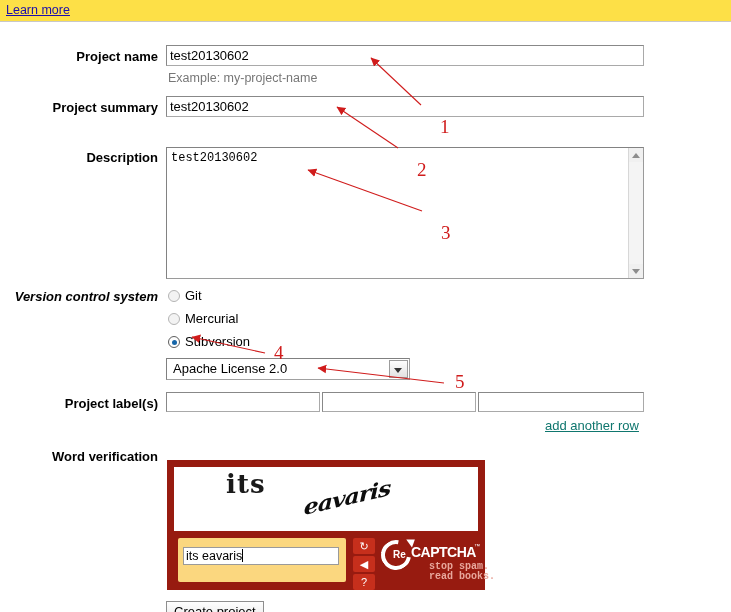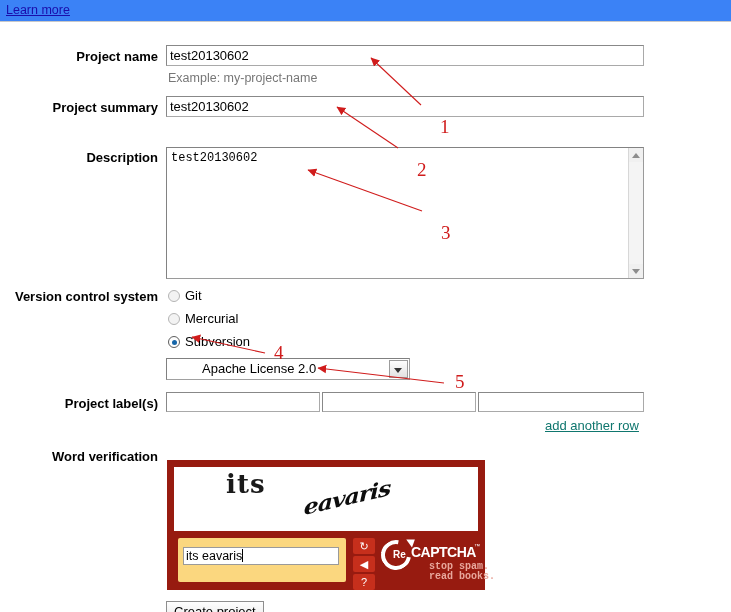--- a/index.html
+++ b/index.html
@@ -16,21 +16,21 @@
     overflow: hidden;
     position: relative;
   }
 
   
   #topbar {
     position: absolute;
     left: 0; top: 0;
     width: 731px;
     height: 22px;
-    background: #3b82f6;
+    background: #fde047;
     border-bottom: 1px solid #c8c8c8;
     box-sizing: border-box;
   }
   #learn-more {
     position: absolute;
     left: 6px;
     top: 3px;
     font-size: 12.5px;
     color: #1a0dab;
     text-decoration: underline;
@@ -187,21 +187,20 @@
     border-left-color: #808080;
     background: #ffffff;
   }
   #license-value {
     position: absolute;
     left: 6px;
     top: 2px;
     font-size: 13px;
     color: #000;
     white-space: nowrap;
-    margin-left: 29px;
   }
   #license-btn {
     position: absolute;
     right: 1px;
     top: 1px;
     width: 19px;
     height: 18px;
     background: linear-gradient(#fdfdfd, #e2e2e2);
     border: 1px solid #9c9c9c;
     box-sizing: border-box;
@@ -439,21 +438,21 @@
     <div id="desc-scroll">
       <div class="sb-arrow up">
           <span class="sb-tri"></span>
         </div>
       <div class="sb-arrow down">
           <span class="sb-tri"></span>
         </div>
     </div>
   </div>
 
-  <div class="lbl" style="left:0px; top:266px; width:158px;">Version control system</div>
+  <div class="lbl" style="left:0px; top:266px; width:158px;font-style:italic;">Version control system</div>
 
   <div class="radio-row" style="top:264px;">
     <span class="rdo"></span><span class="rdo-label">Git</span>
   </div>
   <div class="radio-row" style="top:287px;">
     <span class="rdo"></span><span class="rdo-label">Mercurial</span>
   </div>
   <div class="radio-row" style="top:310px;">
     <span class="rdo on"></span><span class="rdo-label">Subversion</span>
   </div>

